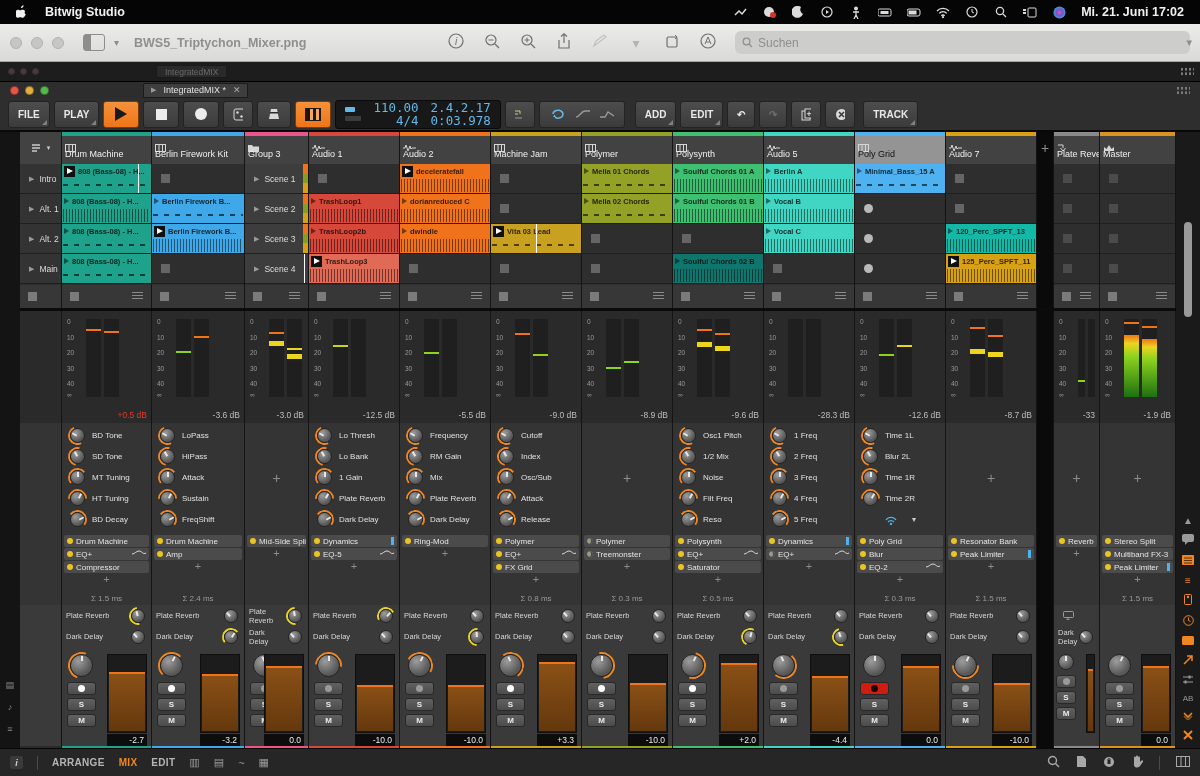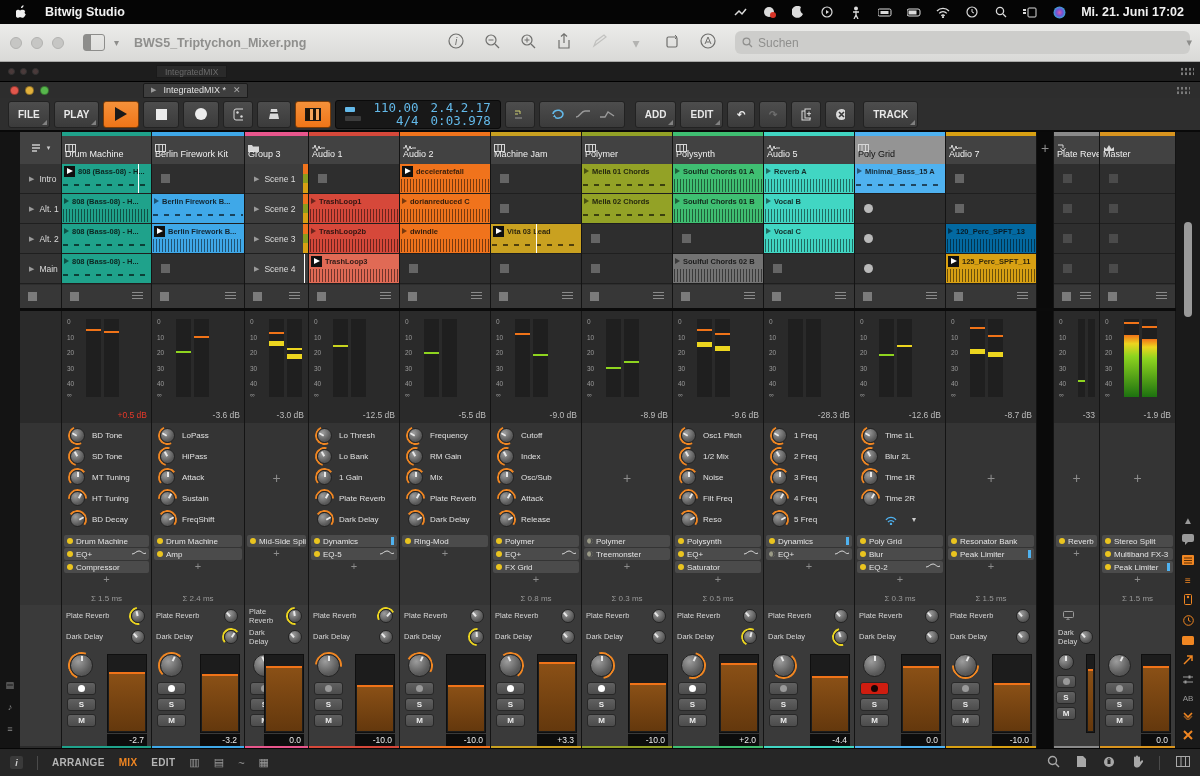--- a/index.html
+++ b/index.html
@@ -732,33 +732,33 @@
           <div class="cc" style="background: rgb(63, 191, 114);">
             <div class="lbl">
               <i class="stoptri"></i>
               <span>Soulful Chords 01 B</span>
             </div>
             <div class="wf"></div>
           </div>
           <div class="cc">
             <div class="sq" style="opacity: 0.85;"></div>
           </div>
-          <div class="cc" style="background: #737373; text-align: right;">
+          <div class="cc" style="background: #0f766e; text-align: right;">
             <div class="lbl">
               <i class="stoptri"></i>
               <span>Soulful Chords 02 B</span>
             </div>
             <div class="wf"></div>
           </div>
         </div>
         <div class="col" style="width: 91px;">
           <div class="cc" style="background: rgb(65, 214, 195);">
             <div class="lbl">
               <i class="stoptri"></i>
-              <span>Reverb A</span>
+              <span>Berlin A</span>
             </div>
             <div class="wf"></div>
           </div>
           <div class="cc" style="background: rgb(65, 214, 195);">
             <div class="lbl">
               <i class="stoptri"></i>
               <span>Vocal B</span>
             </div>
             <div class="wf"></div>
           </div>
@@ -791,21 +791,21 @@
             <div class="rnd"></div>
           </div>
         </div>
         <div class="col" style="width: 91px;">
           <div class="cc">
             <div class="sq" style="opacity: 0.85;"></div>
           </div>
           <div class="cc">
             <div class="sq" style="opacity: 0.85;"></div>
           </div>
-          <div class="cc" style="background: #0369a1;">
+          <div class="cc" style="background: #14b8a6;">
             <div class="lbl">
               <i class="stoptri"></i>
               <span>120_Perc_SPFT_13</span>
             </div>
             <div class="wf"></div>
           </div>
           <div class="cc" style="background: rgb(216, 160, 19);">
             <div class="lbl">
               <div class="playbox">
                 <i></i>

